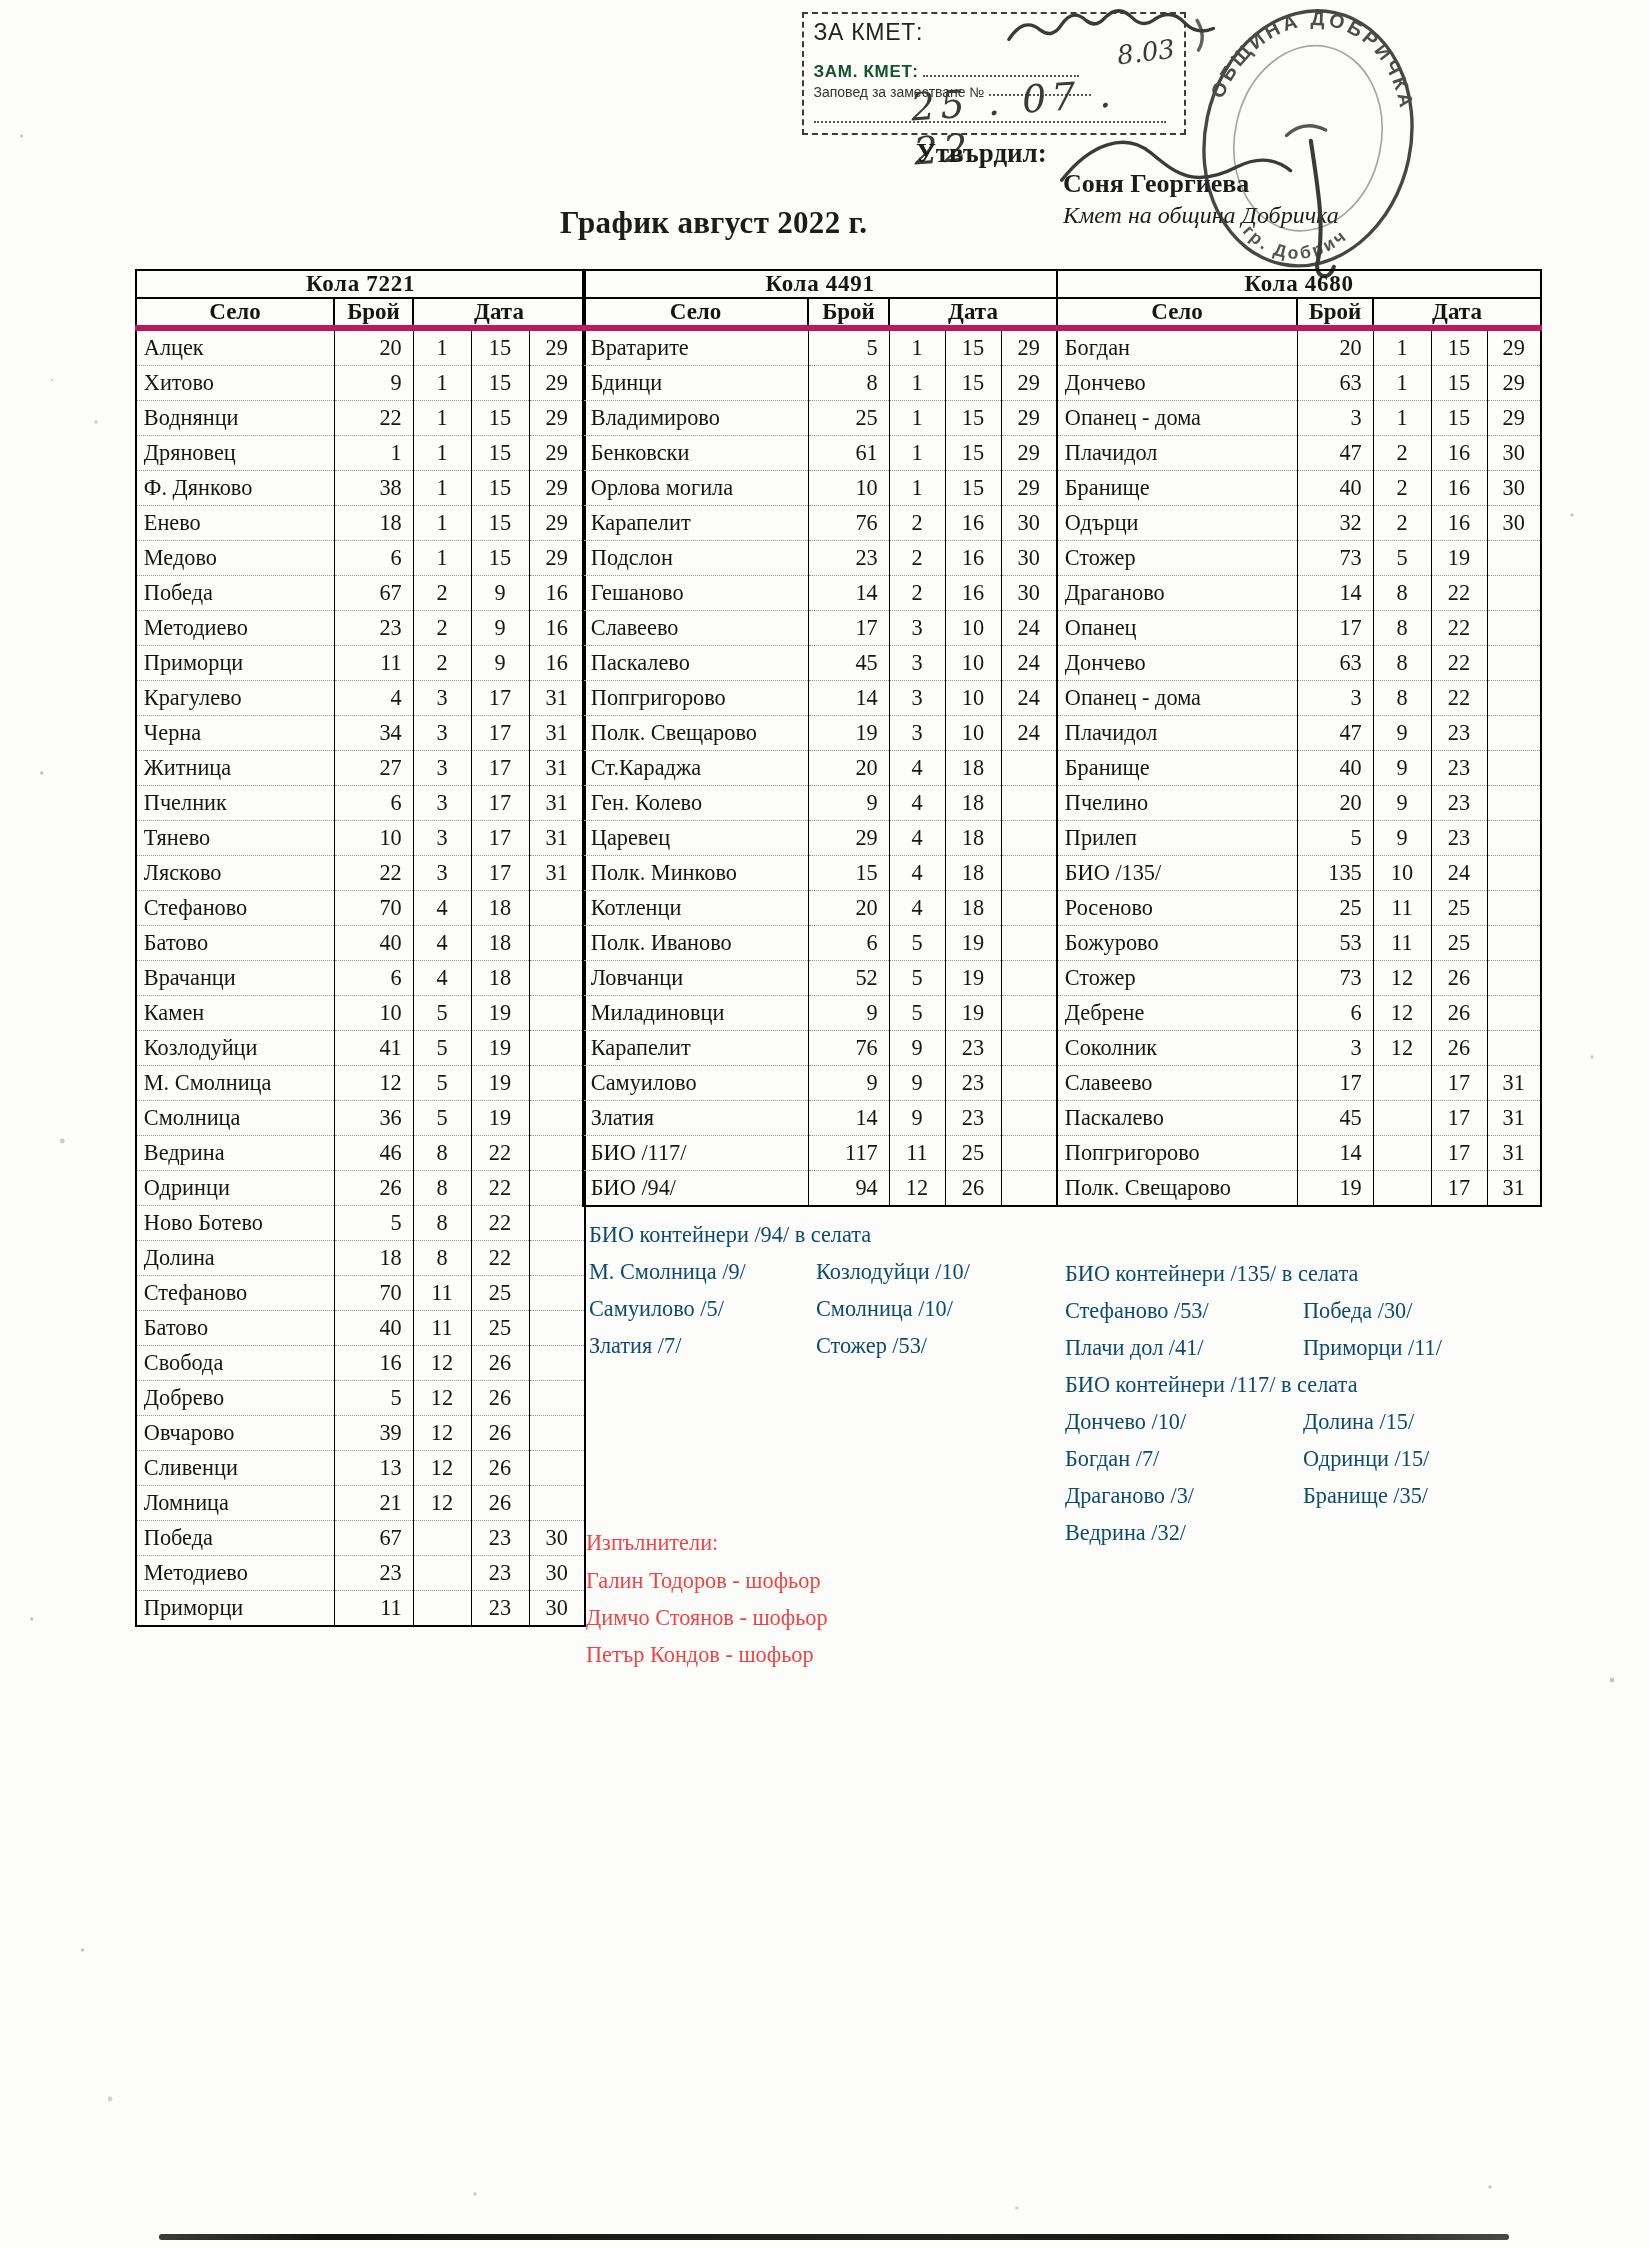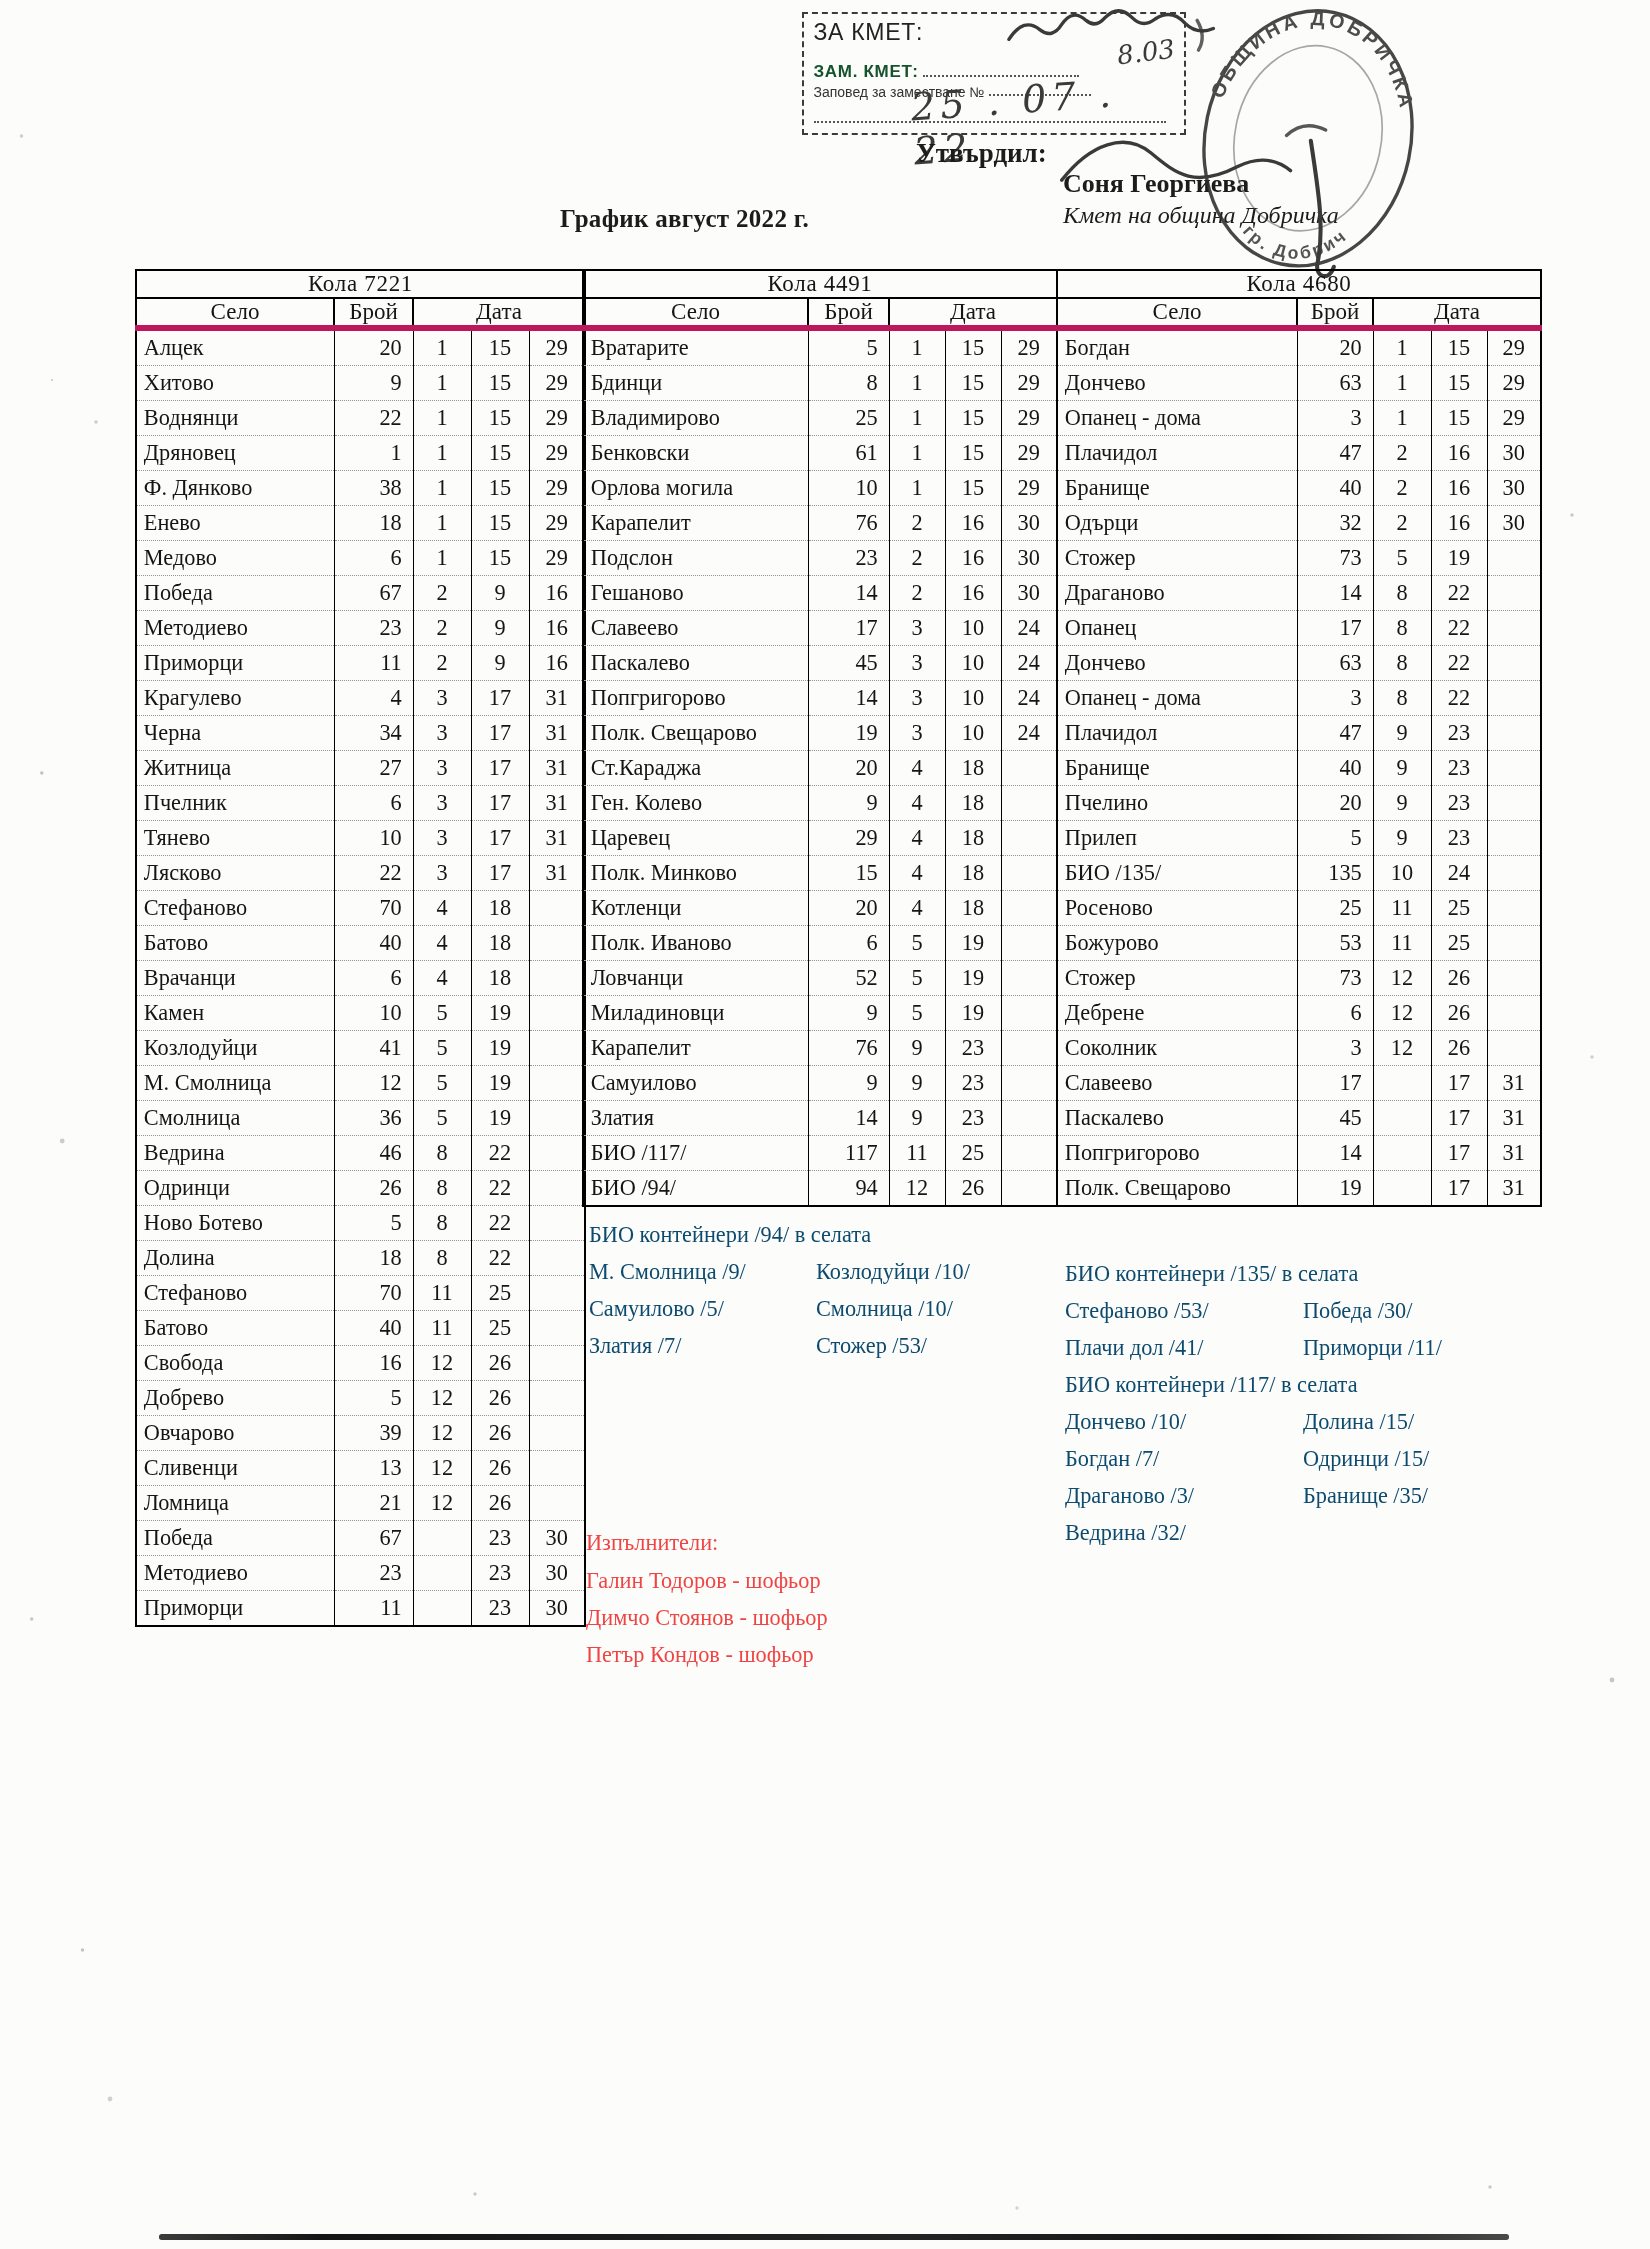--- a/index.html
+++ b/index.html
@@ -5,21 +5,21 @@
   *{margin:0;padding:0;box-sizing:border-box}
   html,body{width:1651px;height:2250px}
   body{
     position:relative;
     background:#fcfcfa;
     font-family:"Liberation Serif",serif;
     color:#1c1c1c;
     overflow:hidden;
   }
   
-  .page-title{position:absolute;left:560px;top:205px;font-size:25px;font-weight:bold;letter-spacing:0.3px}
+  .page-title{position:absolute;left:560px;top:205px;font-size:31px;font-weight:bold;letter-spacing:0.3px}
   .approved-label{position:absolute;left:916px;top:138px;font-size:27px;font-weight:bold}
   .approver-name{position:absolute;left:1063px;top:169px;font-size:26px;font-weight:bold}
   .approver-title{position:absolute;left:1063px;top:202px;font-size:24px;font-style:italic}
 
   .stamp-box{
     position:absolute;left:802px;top:11.5px;width:384px;height:123px;
     border:2px dashed #3b3b3b;
     padding:5.4px 9.5px 4.1px 9.5px;
     font-family:"Liberation Sans",sans-serif;
   }
@@ -38,21 +38,21 @@
   .sig-overlay{position:absolute;left:948px;top:0;width:704px;height:298px;pointer-events:none}
 
   
   table.sched{
     position:absolute;top:269px;
     border-collapse:collapse;table-layout:fixed;
     font-size:22.3px;color:#151515;
     background:transparent;
   }
   table.sched,table.sched th{border:2px solid #000}
-  table.sched th{font-weight:normal;font-size:23px;text-align:center;height:29px;overflow:hidden;white-space:nowrap}
+  table.sched th{font-weight:bold;font-size:23px;text-align:center;height:29px;overflow:hidden;white-space:nowrap}
   table.sched th.car{height:28.4px;letter-spacing:0.7px}
   table.sched td{
     border-left:1.4px solid #000;border-right:1.4px solid #000;
     border-top:1.4px dotted #949494;border-bottom:none;
     height:35px;line-height:34px;overflow:hidden;white-space:nowrap;
   }
   table.sched tbody tr:first-child td{border-top:6px solid #be185d}
   td.c0{text-align:left;padding-left:6.8px}
   td.c1{text-align:right;padding-right:10.8px}
   td.c2,td.c3,td.c4{text-align:center}

